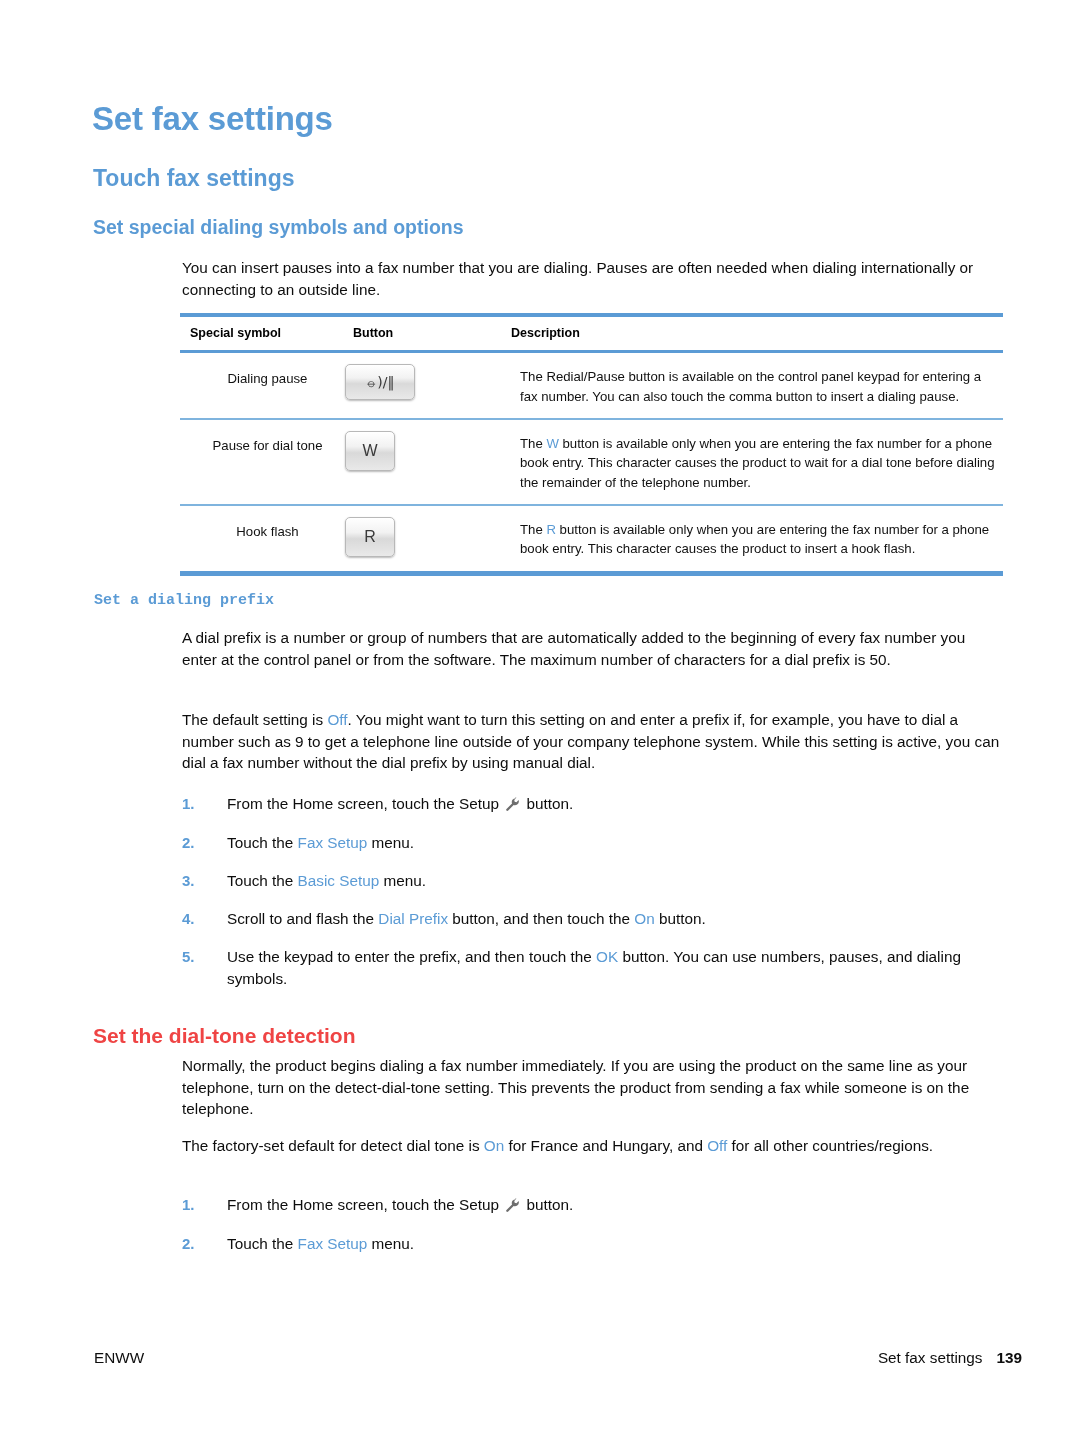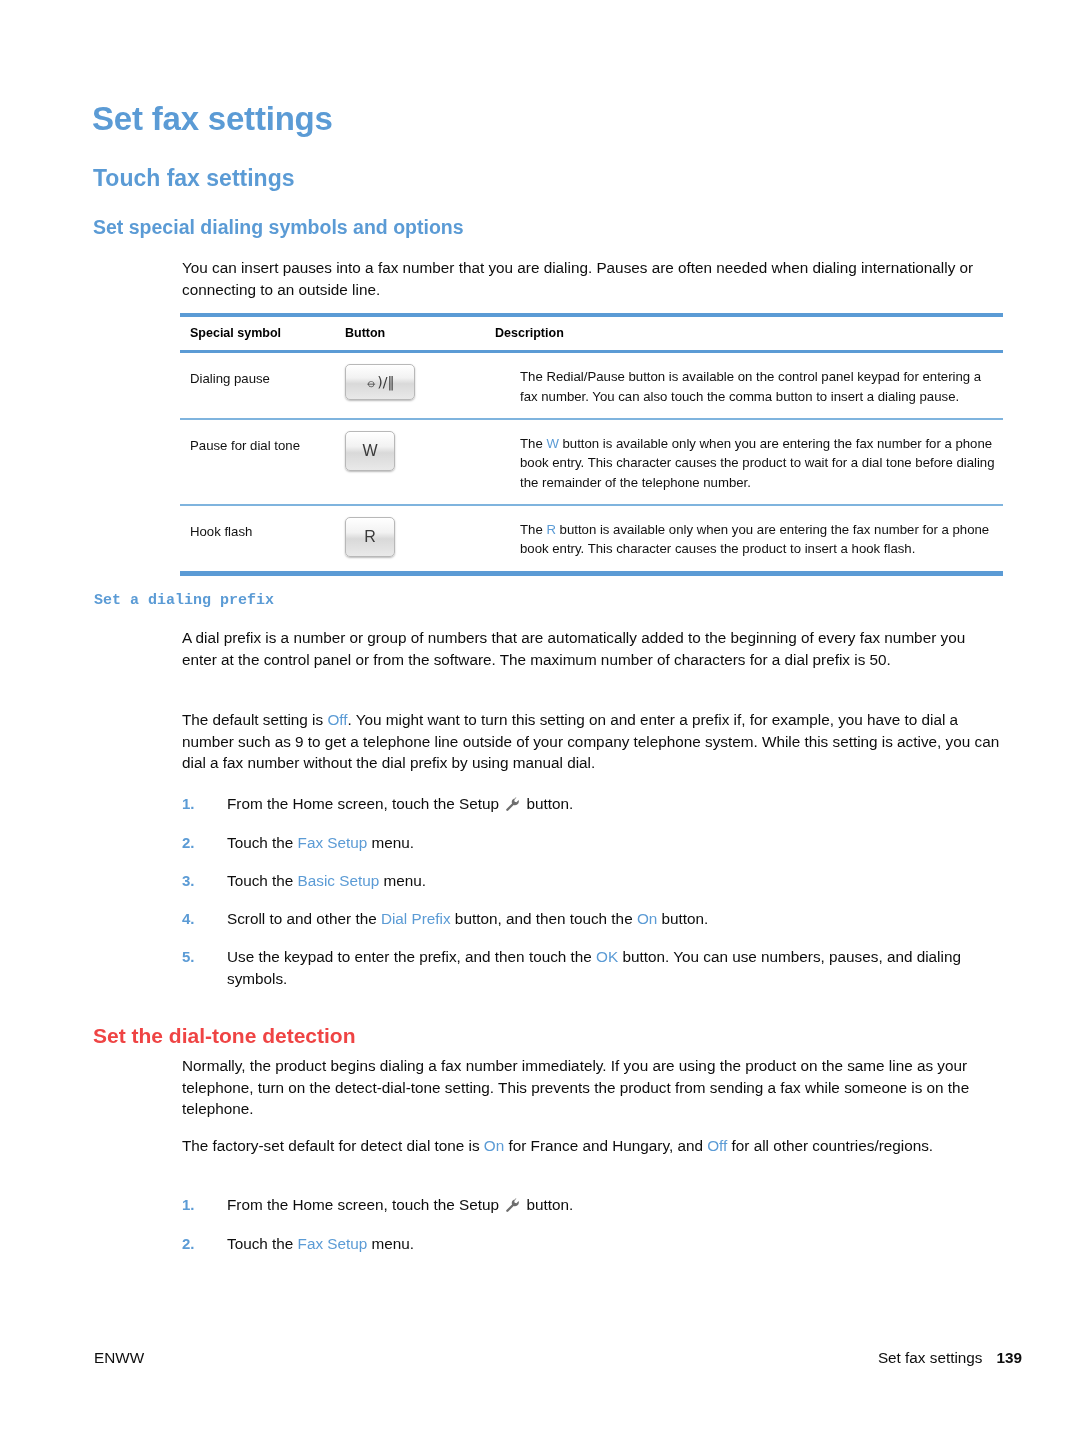--- a/index.html
+++ b/index.html
@@ -100,41 +100,42 @@
     width: 100%;
   }
   .rule-bot {
     height: 5px;
     background: #5B9BD5;
     width: 100%;
   }
   .thead {
     display: flex;
     padding: 9px 0 10px 10px;
+    gap: 8px;
   }
   .th {
     font-size: 12.5px;
     font-weight: bold;
     color: #000;
   }
   .th.c1 { width: 155px; }
   .th.c2 { width: 150px; }
   .th.c3 { flex: 1; }
 
   .trow {
     display: flex;
     padding: 11px 0 12px 10px;
     align-items: flex-start;
   }
   .td {
     font-size: 13.2px;
     line-height: 19.5px;
     color: #111;
   }
-  .td.c1 { width: 155px; padding-top: 5px;}
+  .td.c1 { width: 155px; padding-top: 5px; text-align: center;}
   .td.c2 { width: 175px; }
   .td.c3 { flex: 1; padding-top: 3px; padding-right: 6px;}
 
   
   .btn-key {
     display: inline-block;
     background: linear-gradient(to bottom, #ffffff 0%, #f2f2f2 38%, #d9d9d9 55%, #e9e9e9 100%);
     border: 1px solid #b8b8b8;
     border-radius: 5px;
     box-shadow: 0 1px 2px rgba(0,0,0,0.28), inset 0 1px 0 #ffffff;
@@ -285,21 +286,21 @@
     <span class="txt"><span>Touch the </span><span class="blue">Fax Setup</span><span> menu.</span></span>
   </div>
 
   <div class="oli" style="left:182px; top:870px; width:822px;">
     <span class="num">3.</span>
     <span class="txt"><span>Touch the </span><span class="blue">Basic Setup</span><span> menu.</span></span>
   </div>
 
   <div class="oli" style="left:182px; top:908px; width:822px;">
     <span class="num">4.</span>
-    <span class="txt"><span>Scroll to and other the </span><span class="blue">Dial Prefix</span><span> button, and then touch the </span><span class="blue">On</span><span> button.</span></span>
+    <span class="txt"><span>Scroll to and flash the </span><span class="blue">Dial Prefix</span><span> button, and then touch the </span><span class="blue">On</span><span> button.</span></span>
   </div>
 
   <div class="oli" style="left:182px; top:946px; width:822px;">
     <span class="num">5.</span>
     <span class="txt"><span>Use the keypad to enter the prefix, and then touch the </span><span class="blue">OK</span><span> button. You can use numbers, pauses, and dialing symbols.</span></span>
   </div>
 
   <div class="h3b">Set the dial-tone detection</div>
 
   <div class="para" style="left:182px; top:1055px; width:820px;">Normally, the product begins dialing a fax number immediately. If you are using the product on the same line as your telephone, turn on the detect-dial-tone setting. This prevents the product from sending a fax while someone is on the telephone.</div>

